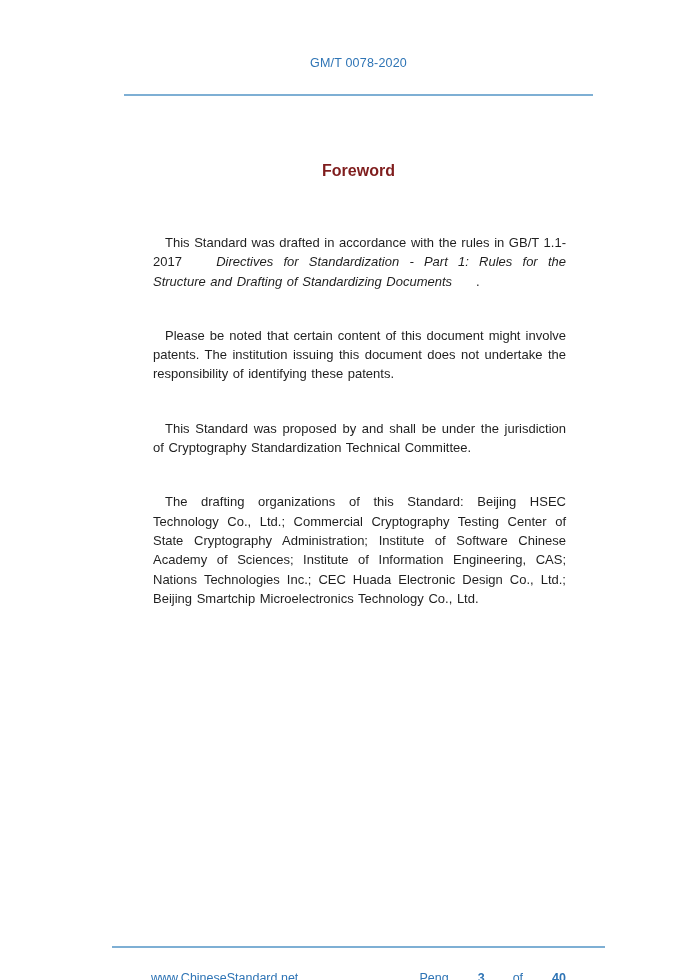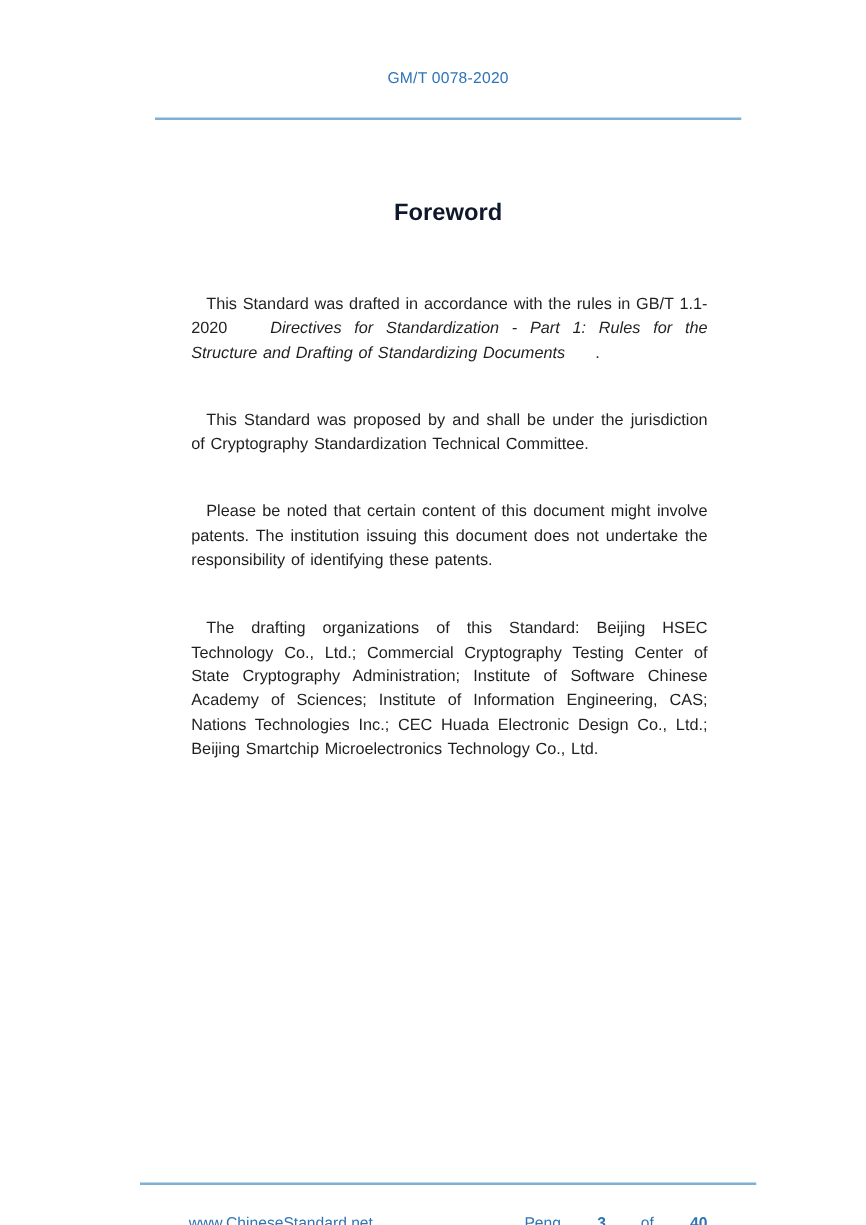--- a/index.html
+++ b/index.html
@@ -35,23 +35,23 @@
     border: none;
     border-top: 2px solid var(--rule);
     margin: 0 100px;
   }
   .header-rule {
     margin-top: 11px;
   }
   .title {
     margin-top: 29px;
     text-align: center;
-    font-size: 19px;
+    font-size: 16px;
     font-weight: bold;
-    color: #0f172a;
+    color: #7f1d1d;
     line-height: 20px;
   }
   .body-text {
     margin: 16px 103px 0 105px;
     color: var(--body-text);
   }
   .para {
     font-size: 13px;
     line-height: 19.3px;
     text-align: justify;
@@ -91,23 +91,23 @@
 
   <div class="header">
     <span class="doc-number">GM/T 0078-2020</span>
   </div>
 
   <div class="rule header-rule"></div>
 
   <h1 class="title">Foreword</h1>
 
   <div class="body-text" id="paragraphs">
-      <p class="para"><span>This Standard was drafted in accordance with the rules in GB/T 1.1-2020 </span><i>Directives for Standardization - Part 1: Rules for the Structure and Drafting of Standardizing Documents</i><span>.</span></p>
+      <p class="para"><span>This Standard was drafted in accordance with the rules in GB/T 1.1-2017 </span><i>Directives for Standardization - Part 1: Rules for the Structure and Drafting of Standardizing Documents</i><span>.</span></p>
+      <p class="para"><span>Please be noted that certain content of this document might involve patents. The institution issuing this document does not undertake the responsibility of identifying these patents.</span></p>
       <p class="para"><span>This Standard was proposed by and shall be under the jurisdiction of Cryptography Standardization Technical Committee.</span></p>
-      <p class="para"><span>Please be noted that certain content of this document might involve patents. The institution issuing this document does not undertake the responsibility of identifying these patents.</span></p>
       <p class="para"><span>The drafting organizations of this Standard: Beijing HSEC Technology Co., Ltd.; Commercial Cryptography Testing Center of State Cryptography Administration; Institute of Software Chinese Academy of Sciences; Institute of Information Engineering, CAS; Nations Technologies Inc.; CEC Huada Electronic Design Co., Ltd.; Beijing Smartchip Microelectronics Technology Co., Ltd.</span></p>
     </div>
 
   <div class="footer">
     <div class="footer-row">
       <span class="footer-left"><a class="footer-link">www.ChineseStandard.net</a><span class="footer-tail"> → Buy True-PDF → Auto-delivery.</span></span>
       <span class="page-indicator"><span style="margin-left:0">Peng</span><span class="num">3</span><span>of</span><span class="num">40</span></span>
     </div>
   </div>
 

